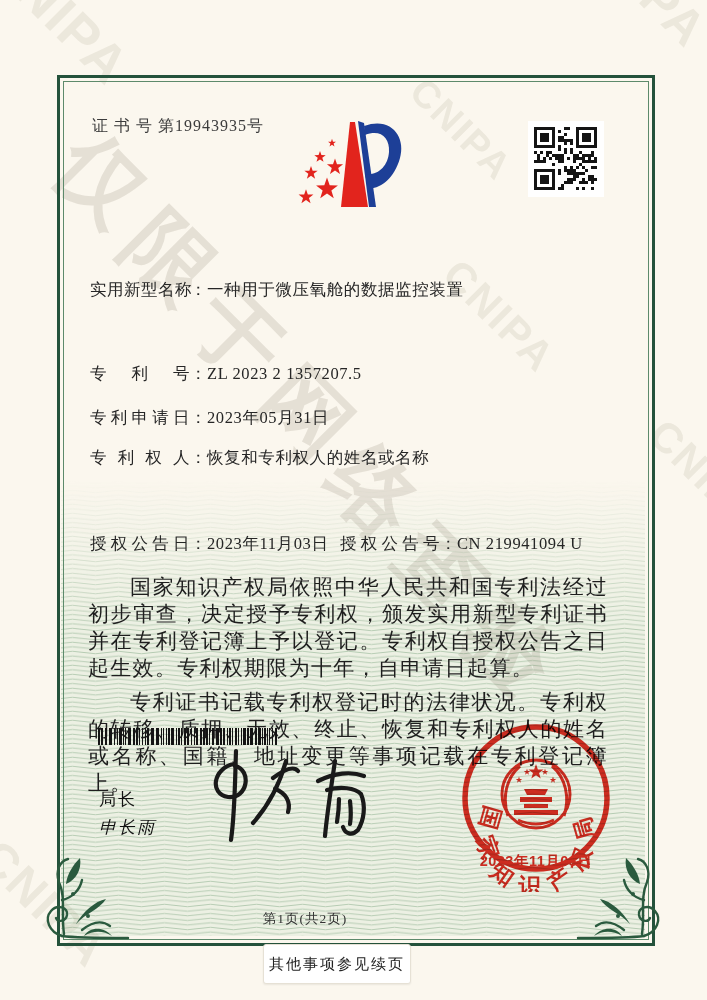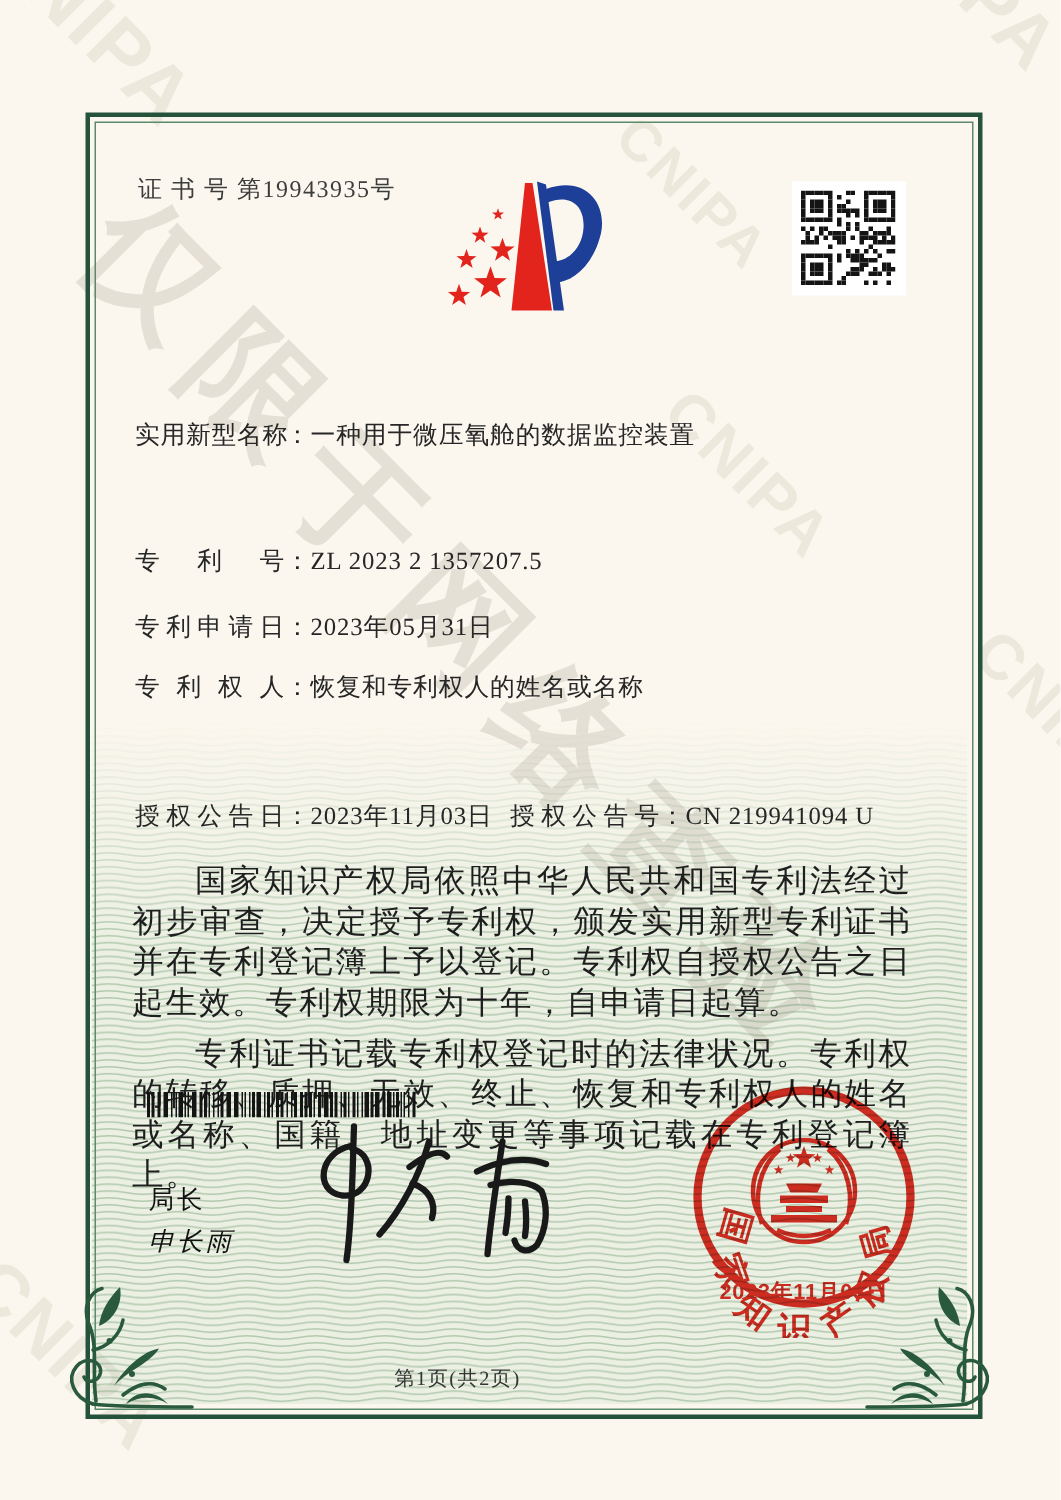--- a/index.html
+++ b/index.html
@@ -483,14 +483,15 @@
       <rect x="72" y="81" width="32" height="5"></rect>
       <rect x="76" y="88" width="24" height="4"></rect>
       <rect x="66" y="94" width="44" height="5"></rect>
       <path d="M70,104 Q88,112 106,104" fill="none" stroke="#dd2318" stroke-width="3"></path>
     </g>
     <text x="88" y="150" text-anchor="middle" font-size="14.5" fill="#dd2318" font-weight="bold" letter-spacing="0.5" font-family="Liberation Sans, DejaVu Sans, sans-serif">2023年11月03日</text>
   </svg>
 
   <div class="page-footer">第1页(共2页)</div>
 
+  <div class="cont-box">其他事项参见续页</div>
 
 </div>
 
 </body></html>

